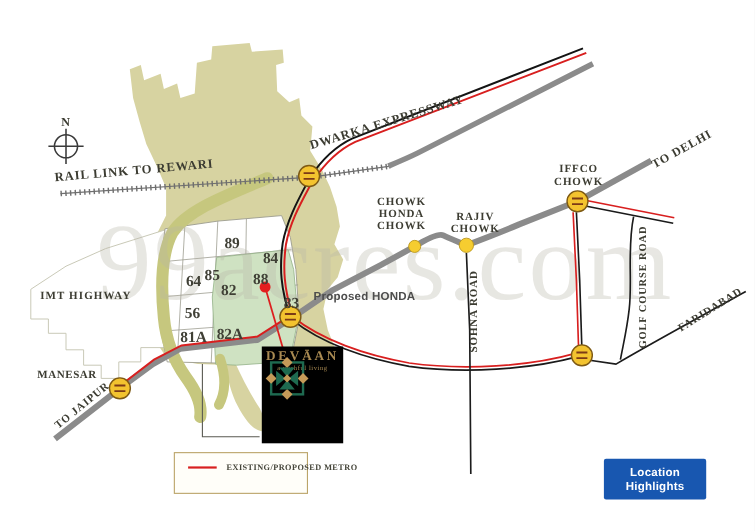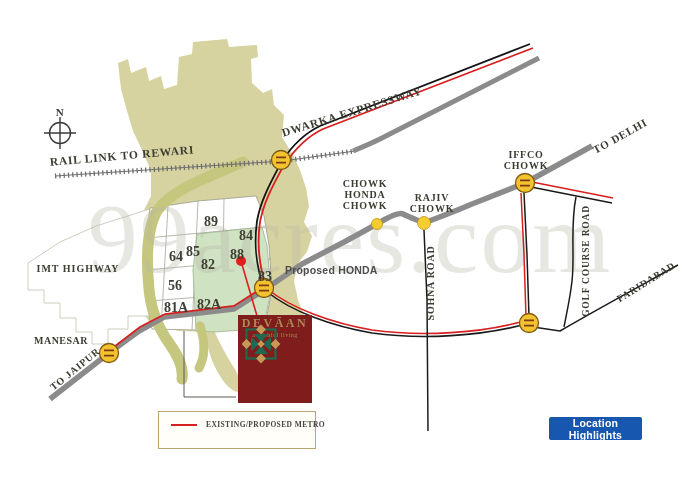--- a/index.html
+++ b/index.html
@@ -17,44 +17,44 @@
     position:absolute;font-family:"Liberation Serif",serif;font-weight:700;
     color:#3f3f35;font-size:14px;letter-spacing:0;transform:translate(-50%,-50%);
   }
   .isbt{
     position:absolute;left:285px;top:270px;transform:translate(0,-50%);
     font-family:"Liberation Sans",sans-serif;font-weight:700;font-size:10.5px;
     color:#4d4d4d;letter-spacing:.2px;white-space:nowrap;
   }
   .logo-card{
     position:absolute;left:238px;top:315px;width:74px;height:88px;
-    background:#7f1d1d;text-align:center;
+    background:#000000;text-align:center;
   }
   .logo-card .emblem{display:block;margin:6px auto 0;}
   .brand{
     font-size:12px;letter-spacing:2.5px;color:#a98a52;font-weight:700;
     margin-top:1px;font-family:"Liberation Serif",serif;
   }
   .tagline{font-size:6px;color:#a98a52;letter-spacing:.5px;margin-top:1px;}
   .legend{
-    position:absolute;left:158px;top:411px;width:158px;height:38px;
+    position:absolute;left:158px;top:411px;width:122px;height:38px;
     background:#fffef9;border:1px solid #bba468;box-sizing:border-box;
     padding:6px 0 0 12px;
     text-align:center;
   }
   .legend-row{display:flex;align-items:center;height:13px;}
   .swatch{width:26px;margin-right:9px;flex:0 0 auto;}
   .swatch.metro{height:0;border-top:2.5px solid #d81f1f;}
   .swatch.highway{height:4.5px;background:#8b8b8b;}
   .legend-label{
     font-size:7.5px;font-weight:700;color:#45453a;letter-spacing:.4px;
     font-family:"Liberation Serif",serif;white-space:nowrap;
   }
   .cta{
-    position:absolute;left:549px;top:417px;width:93px;height:23px;
+    position:absolute;left:549px;top:417px;width:93px;height:37px;
     background:#1857b0;border:none;border-radius:2px;color:#fff;
     font-family:"Liberation Sans",sans-serif;font-weight:700;font-size:10.5px;
     display:flex;align-items:center;justify-content:center;cursor:pointer;letter-spacing:.2px;
   }
 </style>
 </head>
 <body>
 
 <div class="stage">
 

